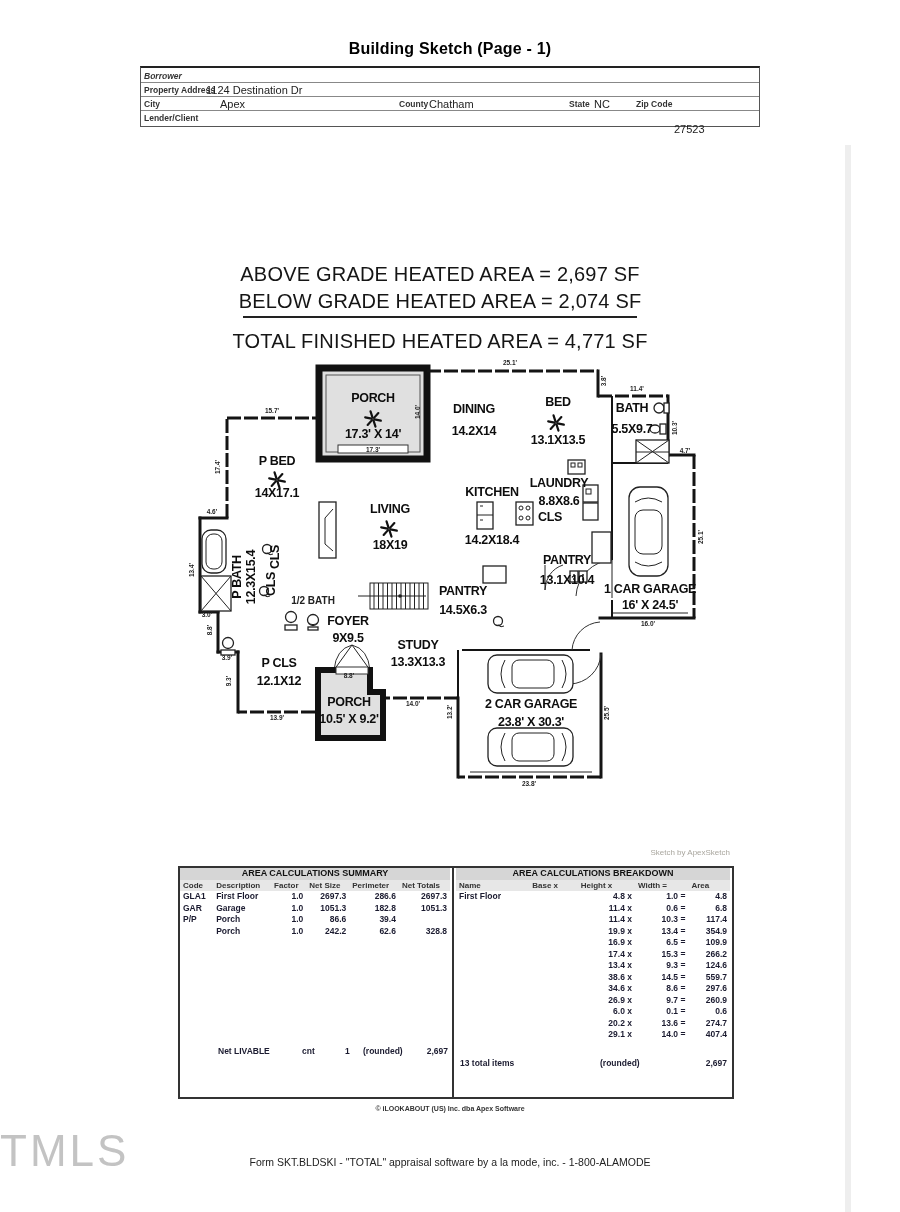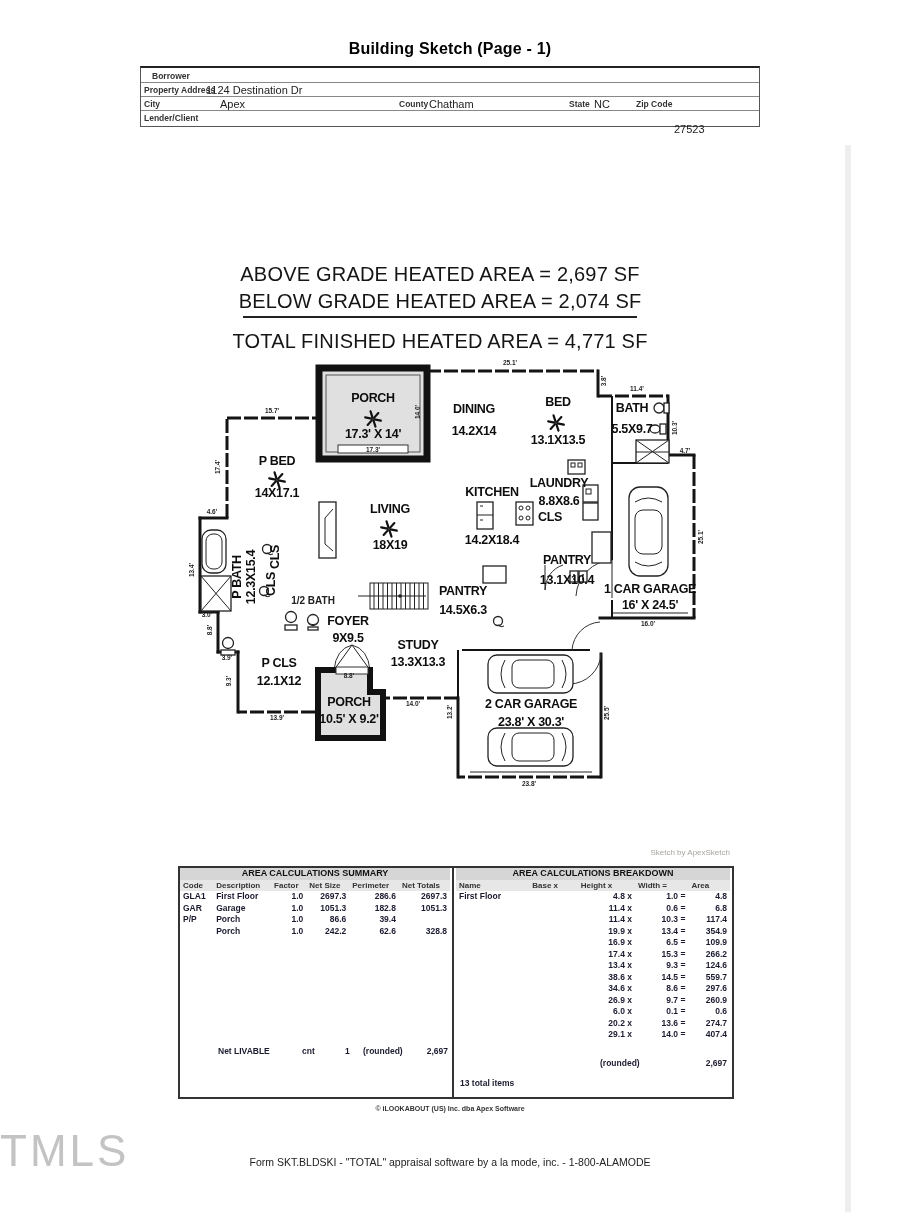--- a/index.html
+++ b/index.html
@@ -49,21 +49,21 @@
 </style>
 </head>
 <body>
 
 <div class="pg">
 
   <div class="abs doc-title">Building Sketch (Page - 1)</div>
 
   <div class="abs hdr">
     <div class="hdr-row" style="top:0;">
-      <span class="abs flabel" style="left:11px;top:3px;">Borrower</span>
+      <span class="abs flabel" style="left:3px;top:3px;font-style:italic;">Borrower</span>
     </div>
     <div class="hdr-row" style="top:14px;">
       <span class="abs flabel" style="left:3px;top:3px;">Property Address</span>
       <span class="abs fvalue" style="left:65px;top:2px;">1124 Destination Dr</span>
     </div>
     <div class="hdr-row" style="top:28px;">
       <span class="abs flabel" style="left:3px;top:3px;">City</span>
       <span class="abs fvalue" style="left:79px;top:2px;">Apex</span>
       <span class="abs flabel" style="left:258px;top:3px;">County</span>
       <span class="abs fvalue" style="left:288px;top:2px;">Chatham</span>
@@ -523,21 +523,21 @@
           </tr>
         </tbody>
     </table>
 
     <span class="abs cfoot" style="left:38px;top:178px;">Net LIVABLE</span>
     <span class="abs cfoot" style="left:122px;top:178px;">cnt</span>
     <span class="abs cfoot" style="left:165px;top:178px;">1</span>
     <span class="abs cfoot" style="left:183px;top:178px;">(rounded)</span>
     <span class="abs cfoot" style="left:230px;top:178px;width:38px;text-align:right;">2,697</span>
 
-    <span class="abs cfoot" style="left:280px;top:190px;margin-top:20px;">13 total items</span>
+    <span class="abs cfoot" style="left:280px;top:190px;">13 total items</span>
     <span class="abs cfoot" style="left:420px;top:190px;">(rounded)</span>
     <span class="abs cfoot" style="left:505px;top:190px;width:42px;text-align:right;">2,697</span>
   </div>
 
   <div class="abs copyr">© iLOOKABOUT (US) Inc. dba Apex Software</div>
   <div class="abs formline">Form SKT.BLDSKI - "TOTAL" appraisal software by a la mode, inc. - 1-800-ALAMODE</div>
   <div class="abs tmls">TMLS</div>
   <div class="abs scanedge"></div>
 </div>
 

